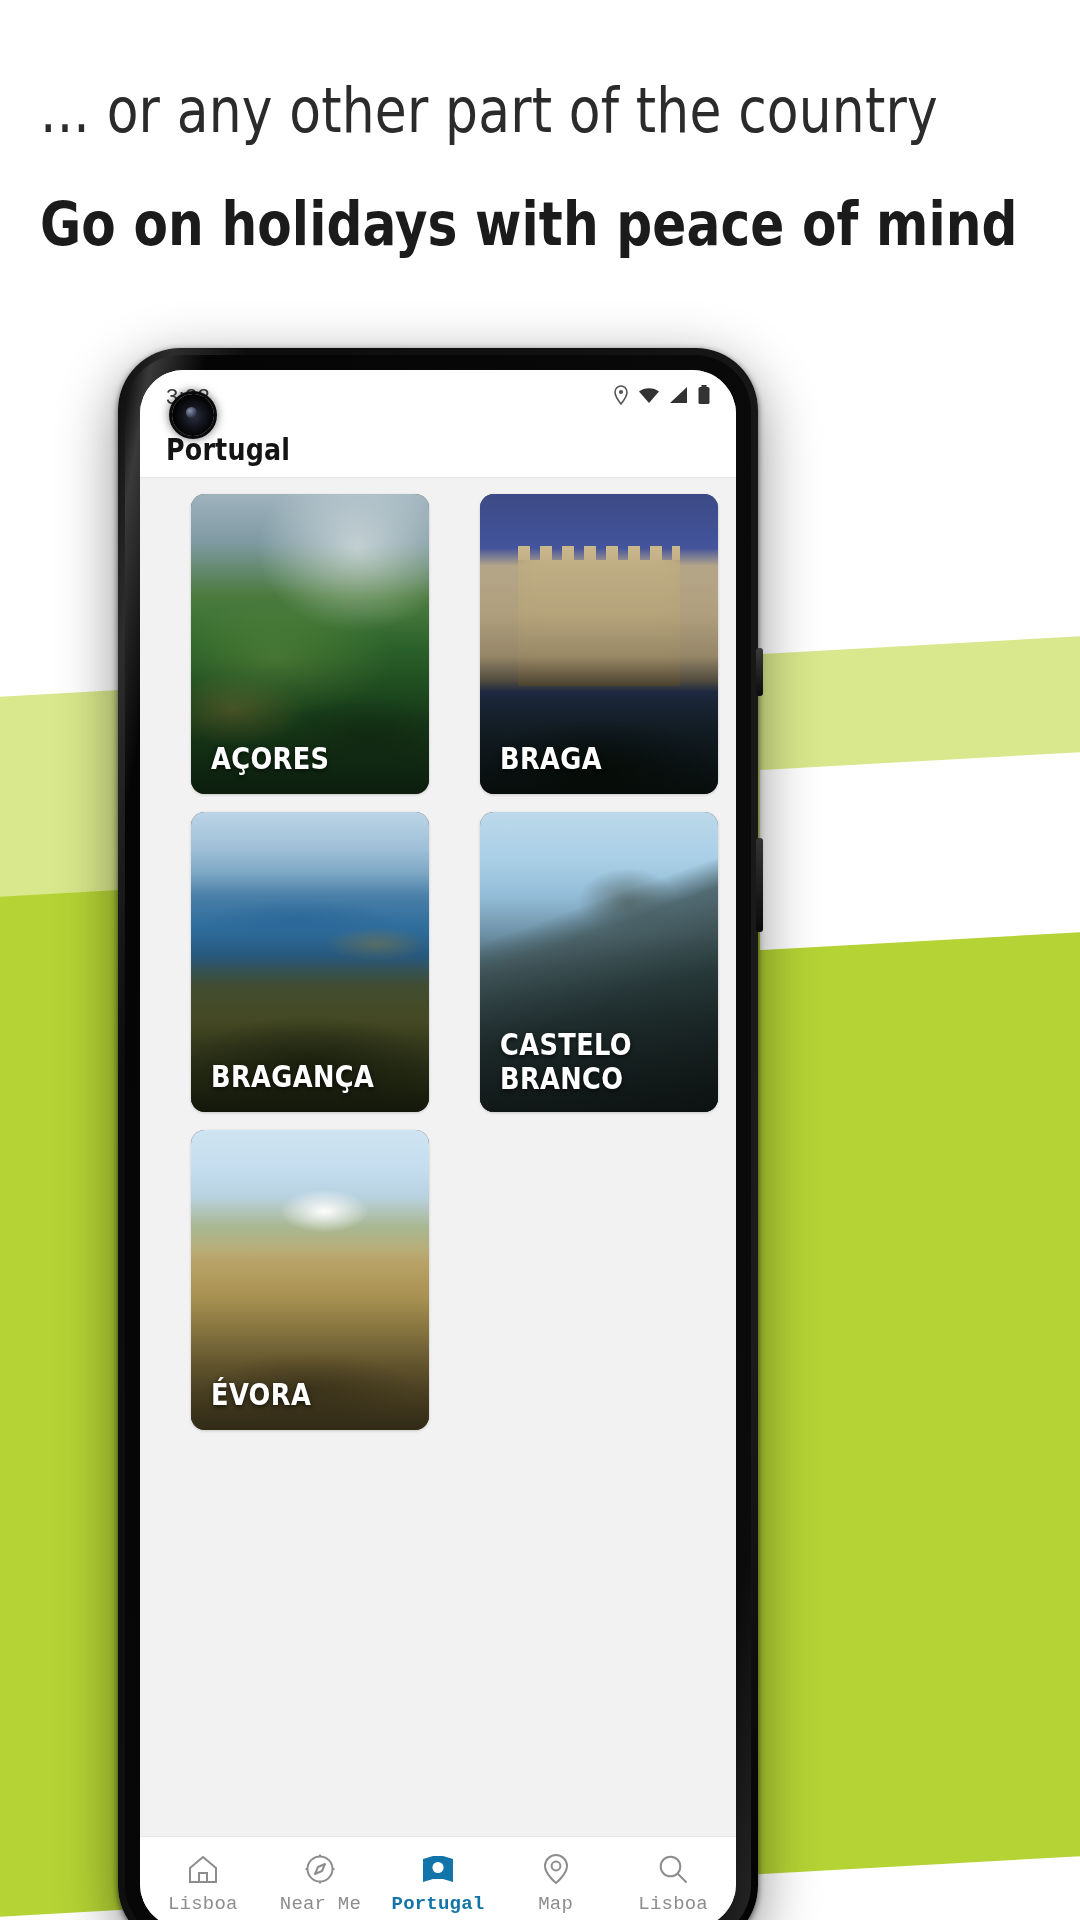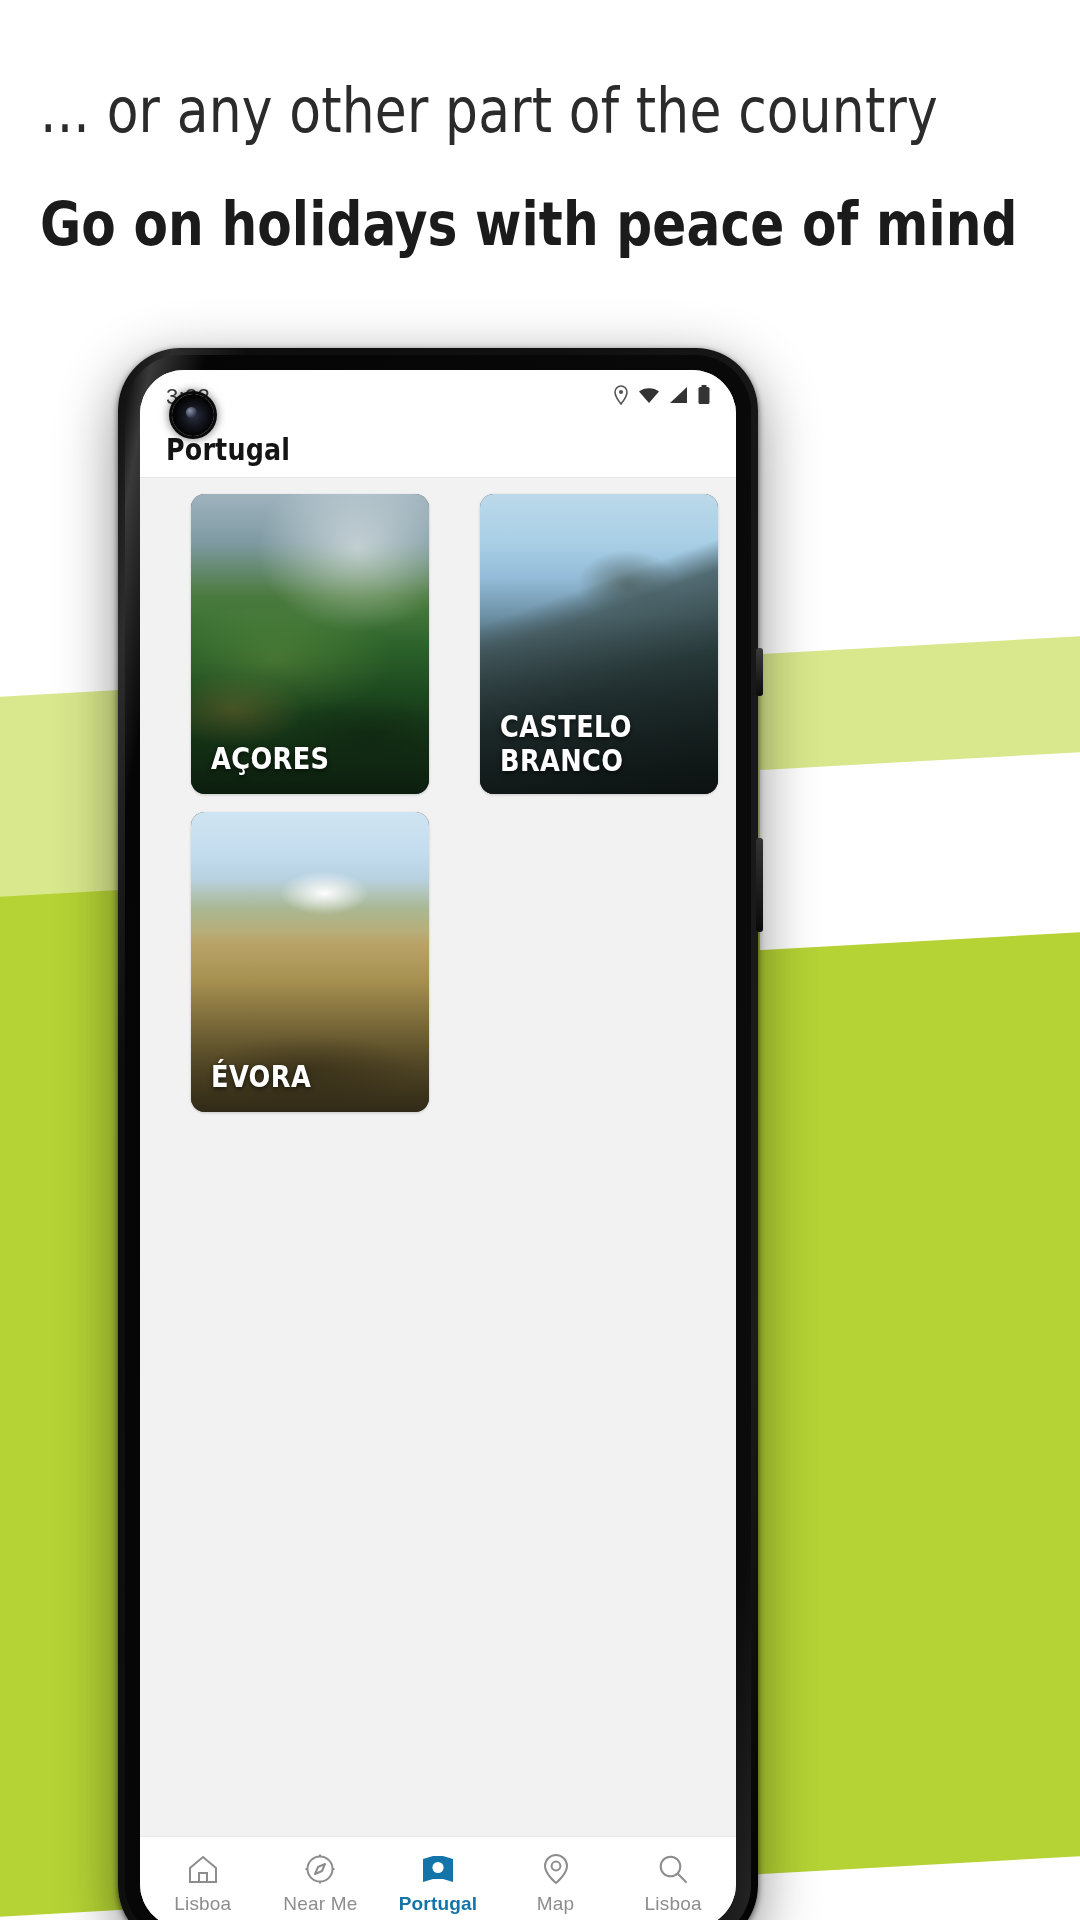--- a/index.html
+++ b/index.html
@@ -222,21 +222,21 @@
 
   
   .bottomnav{
     position:absolute; left:0; right:0; bottom:0; height:92px;
     background:#ffffff; border-top:1px solid #e8e8e8;
     display:flex; align-items:center; justify-content:space-around; padding:8px 4px 6px 4px;
   }
   .navitem{ display:flex; flex-direction:column; align-items:center; gap:7px; flex:1; }
   .navitem .ico{ width:34px; height:34px; display:flex; align-items:center; justify-content:center; }
   .navitem .lbl{
-    font-family:Liberation Sans, sans-serif;
+    font-family:Liberation Mono, monospace;
     font-stretch:condensed;
     font-size:19px; color:#8d8d8d; letter-spacing:.2px;
   }
   .navitem.active .lbl{ color:#1274a8; font-weight:700; }
 </style>
 </head>
 <body>
 
 <div id="bg-shapes">
   <div class="bg-green-main"></div>
@@ -293,21 +293,33 @@
       <div class="grid">
 
         <div class="card">
           <div class="card-img img-acores"></div>
           <div class="card-shade"></div>
           <div class="card-label">AÇORES</div>
         </div>
 
 
 
-
+        <div class="card">
+          <div class="card-img img-braga">
+            <div class="castle"></div>
+          </div>
+          <div class="card-shade"></div>
+          <div class="card-label">BRAGA</div>
+        </div>
+
+        <div class="card">
+          <div class="card-img img-bragança"></div>
+          <div class="card-shade"></div>
+          <div class="card-label">BRAGANÇA</div>
+        </div>
 
         <div class="card two-line">
           <div class="card-img img-castelo"></div>
           <div class="card-shade"></div>
           <div class="card-label">CASTELO BRANCO</div>
         </div>
 
 
         <div class="card">
           <div class="card-img img-evora"></div>

